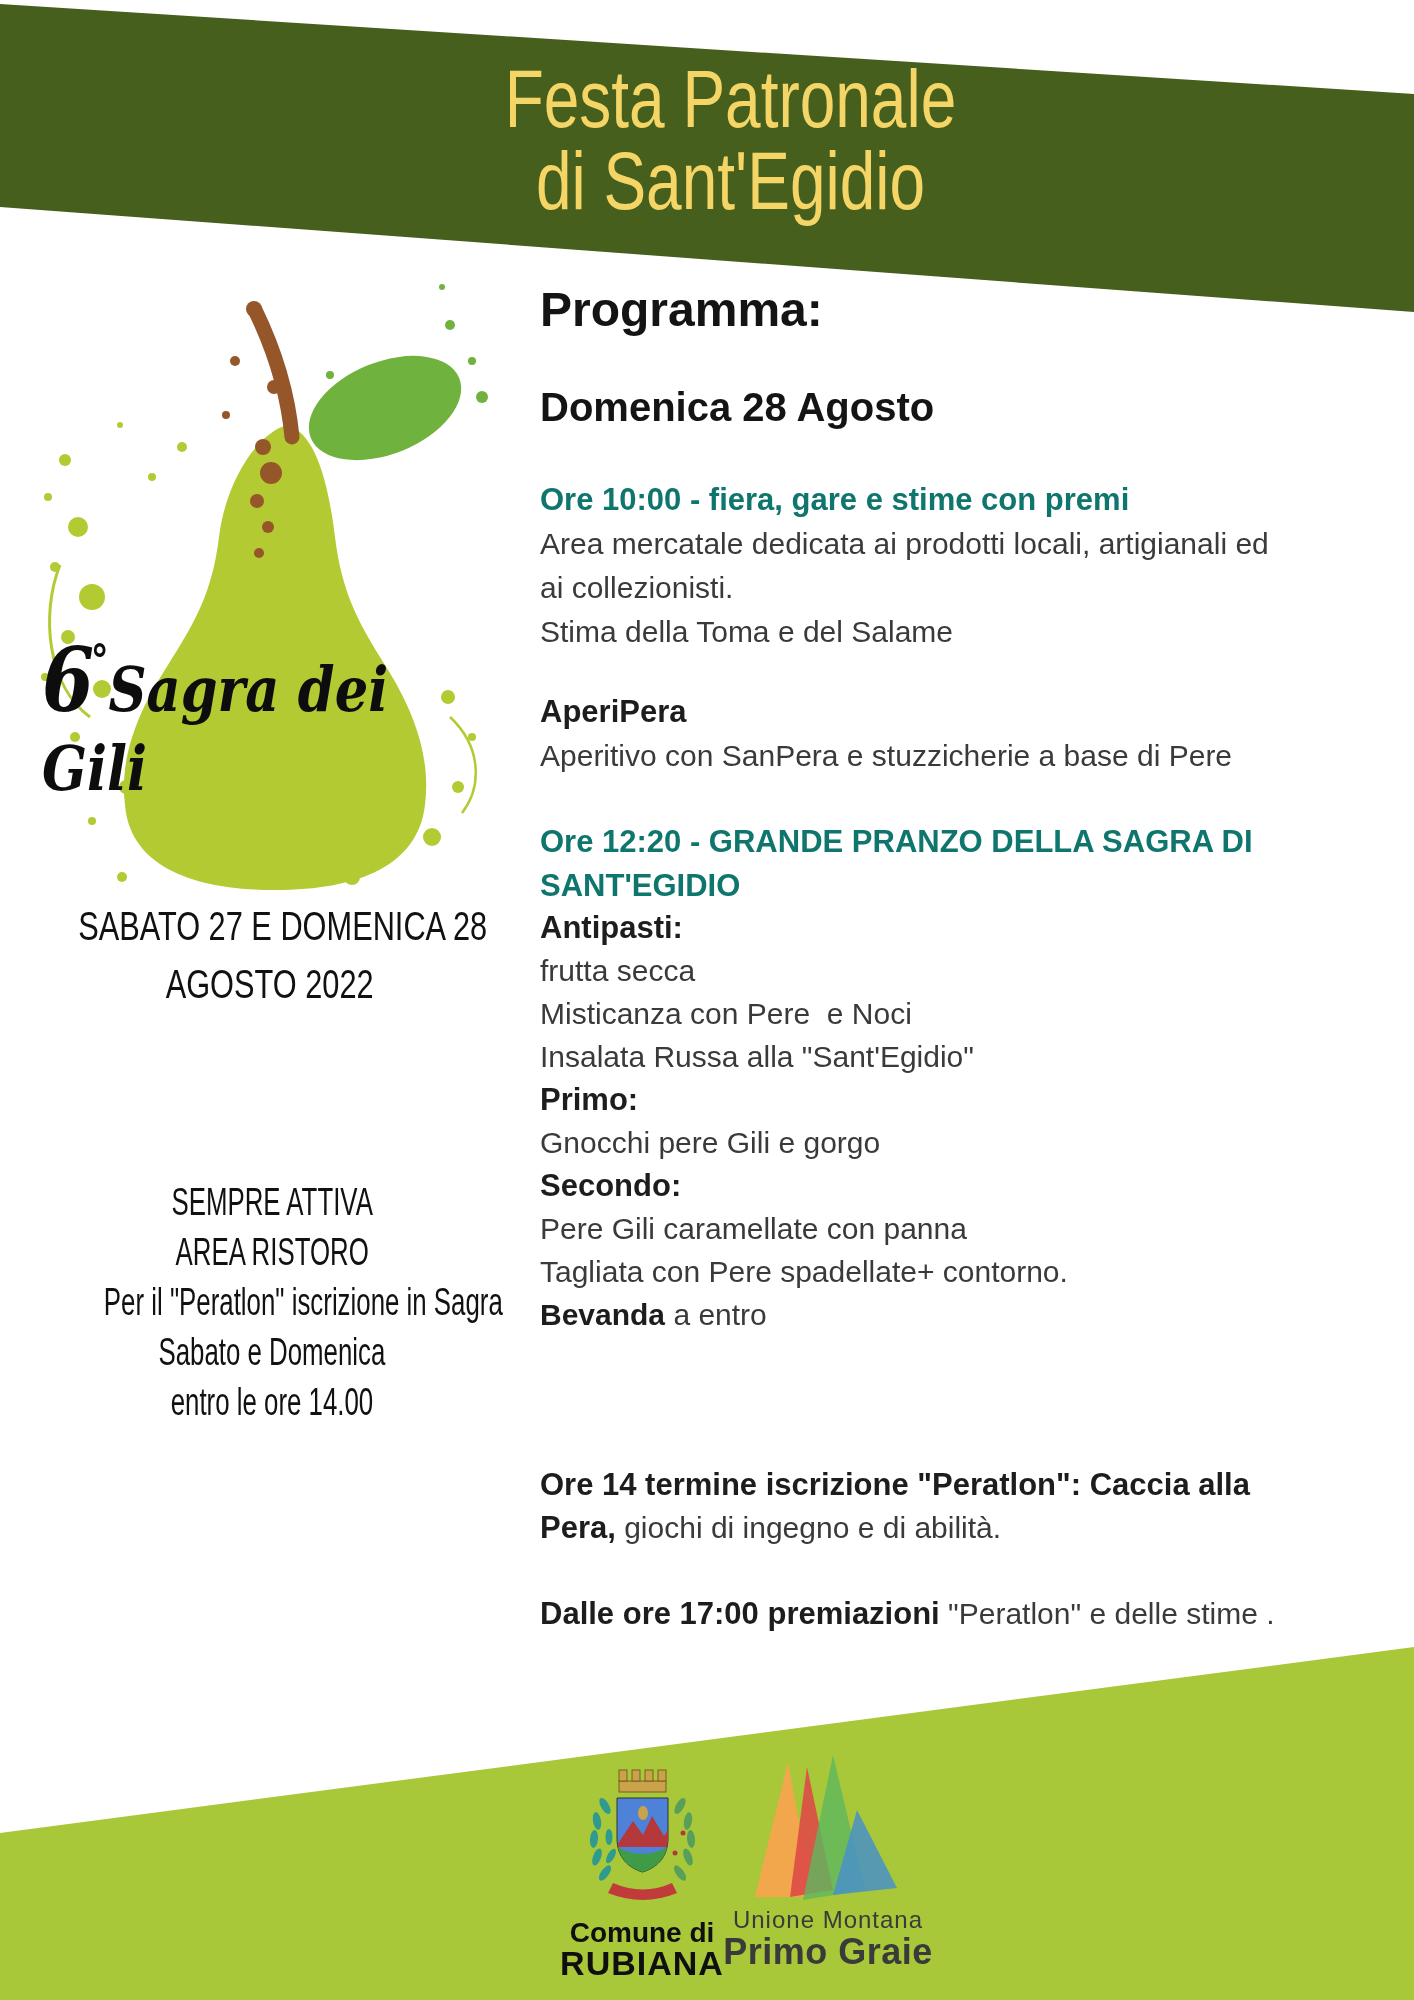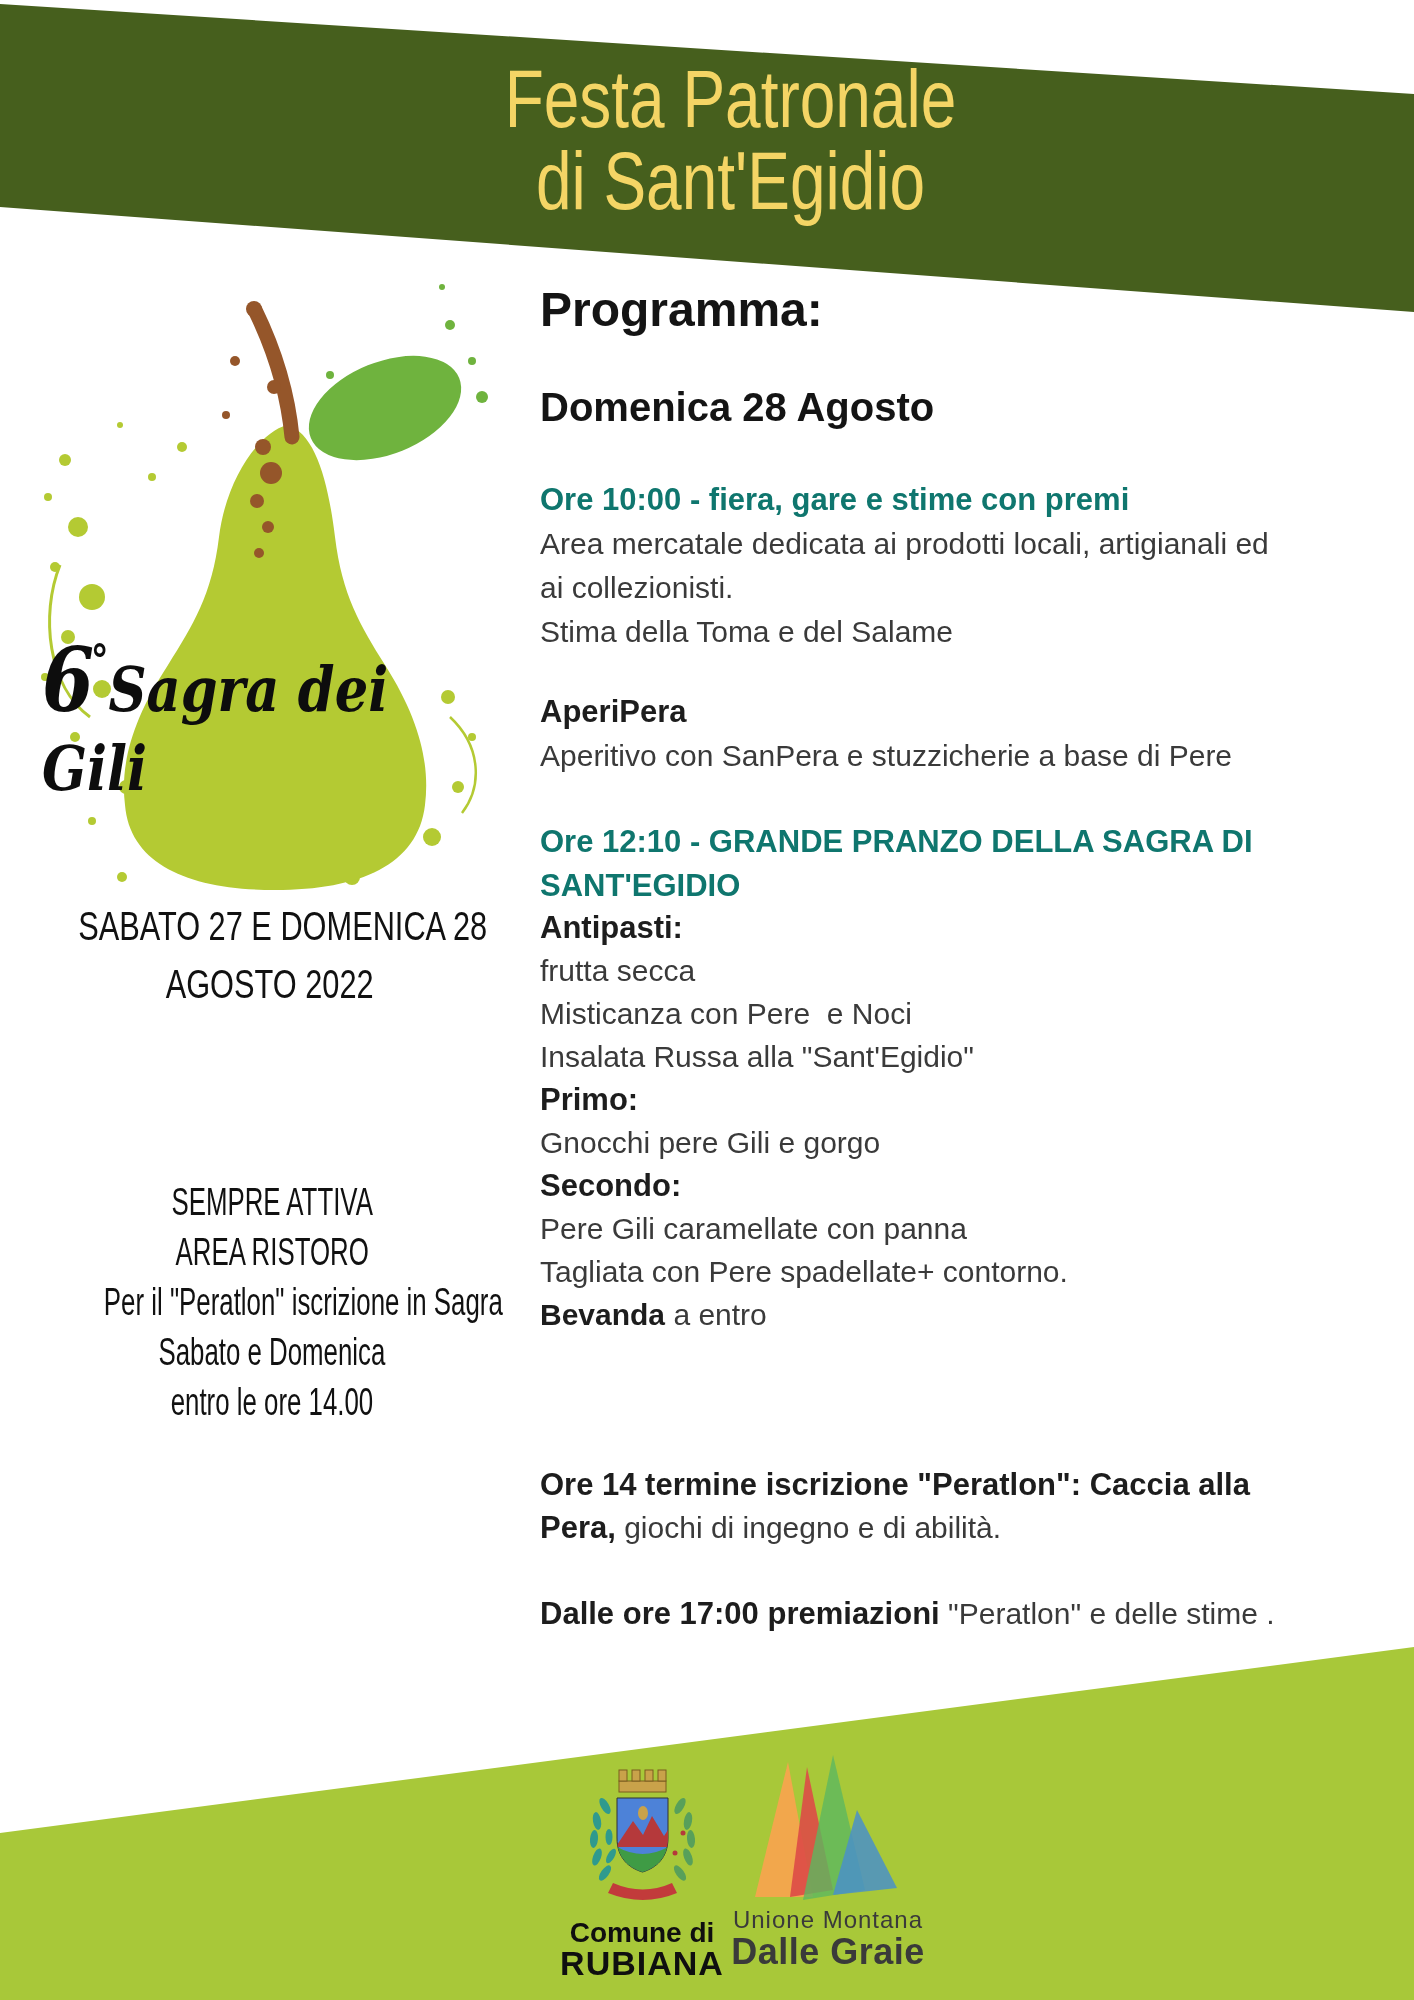--- a/index.html
+++ b/index.html
@@ -152,21 +152,21 @@
       <div data-bind="program.s1_l2">ai collezionisti.</div>
       <div data-bind="program.s1_l3">Stima della Toma e del Salame</div>
     </div>
 
     <div class="abs pblock" style="top:690px;">
       <div class="bold" data-bind="program.s2_heading">AperiPera</div>
       <div data-bind="program.s2_l1">Aperitivo con SanPera e stuzzicherie a base di Pere</div>
     </div>
 
     <div class="abs pblock" style="top:820px;">
-      <div class="brown" data-bind="program.s3_heading_l1">Ore 12:10 - GRANDE PRANZO DELLA SAGRA DI</div>
+      <div class="brown" data-bind="program.s3_heading_l1">Ore 12:20 - GRANDE PRANZO DELLA SAGRA DI</div>
       <div class="brown" data-bind="program.s3_heading_l2">SANT'EGIDIO</div>
     </div>
 
     <div class="abs pblock tight" style="top:906px;">
       <div class="bold" data-bind="program.menu_antipasti_label">Antipasti:</div>
       <div data-bind="program.menu_a2">frutta secca</div>
       <div data-bind="program.menu_a3">Misticanza con Pere  e Noci</div>
       <div data-bind="program.menu_a4">Insalata Russa alla "Sant'Egidio"</div>
       <div class="bold" data-bind="program.menu_primo_label">Primo:</div>
       <div data-bind="program.menu_p1">Gnocchi pere Gili e gorgo</div>
@@ -233,16 +233,16 @@
   </div>
 
   <svg class="alpi-svg" viewBox="0 0 165 155" xmlns="http://www.w3.org/2000/svg">
     <polygon points="10,147 43,12 68,147" fill="#f5a54d" opacity="0.95"></polygon>
     <polygon points="45,147 62,17 88,140" fill="#dd4b47" opacity="0.9"></polygon>
     <polygon points="58,150 88,5 120,140" fill="#5cb85f" opacity="0.8"></polygon>
     <polygon points="88,145 112,60 152,138" fill="#4a90c8" opacity="0.85"></polygon>
   </svg>
   <div class="alpi-text">
     <div class="alpi-l1" data-bind="footer.unione_line1">Unione Montana</div>
-    <div class="alpi-l2" data-bind="footer.unione_line2">Dalle Graie</div>
+    <div class="alpi-l2" data-bind="footer.unione_line2">Primo Graie</div>
   </div>
 
 </div>
 
 </body></html>

